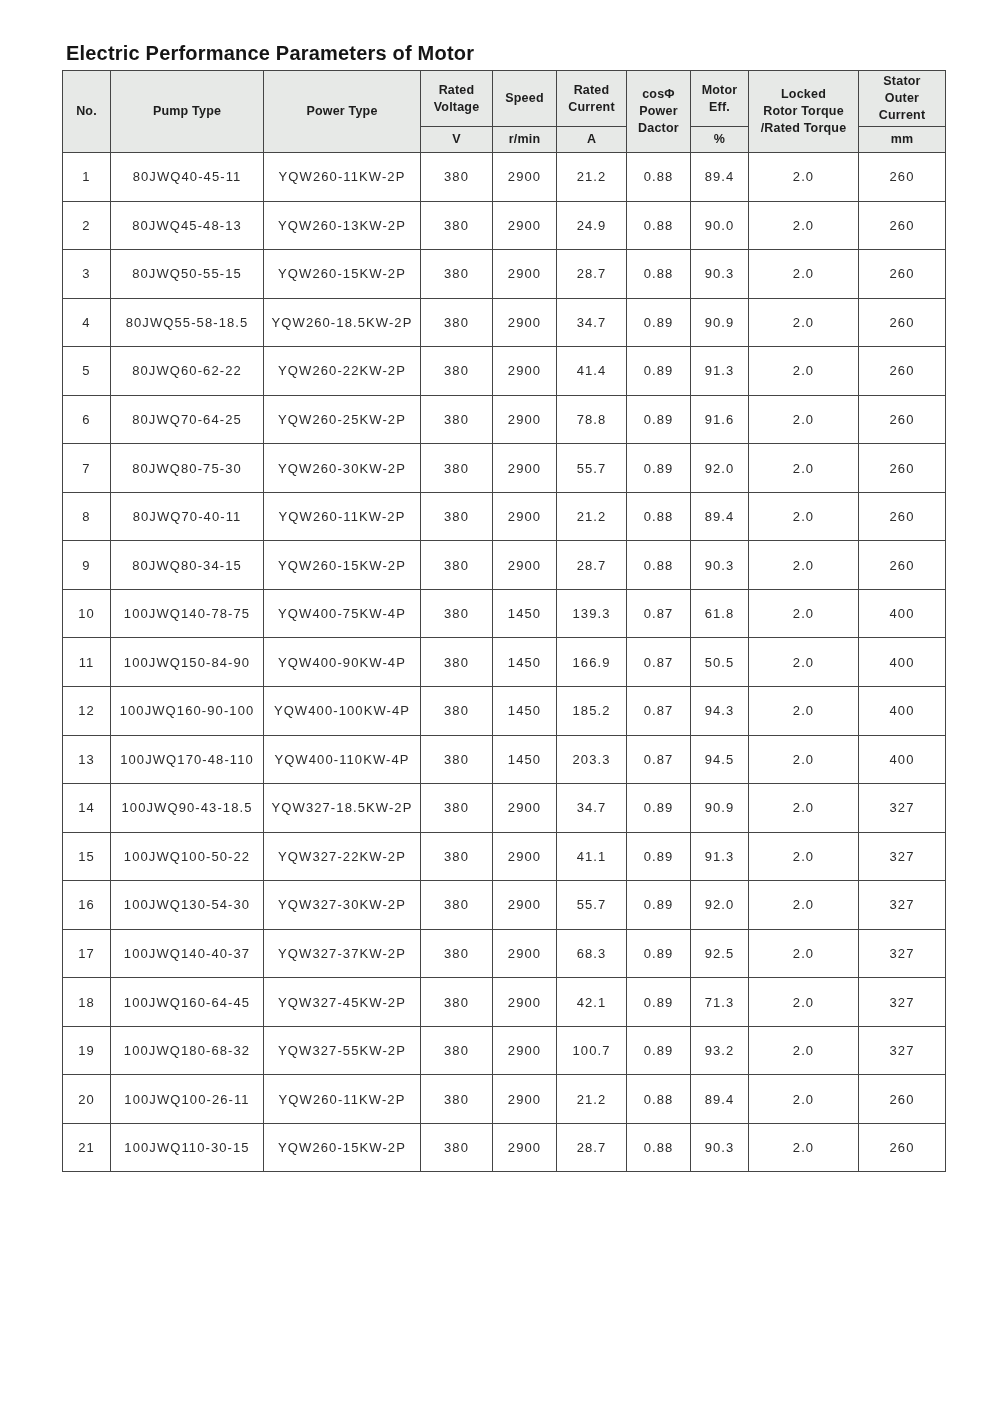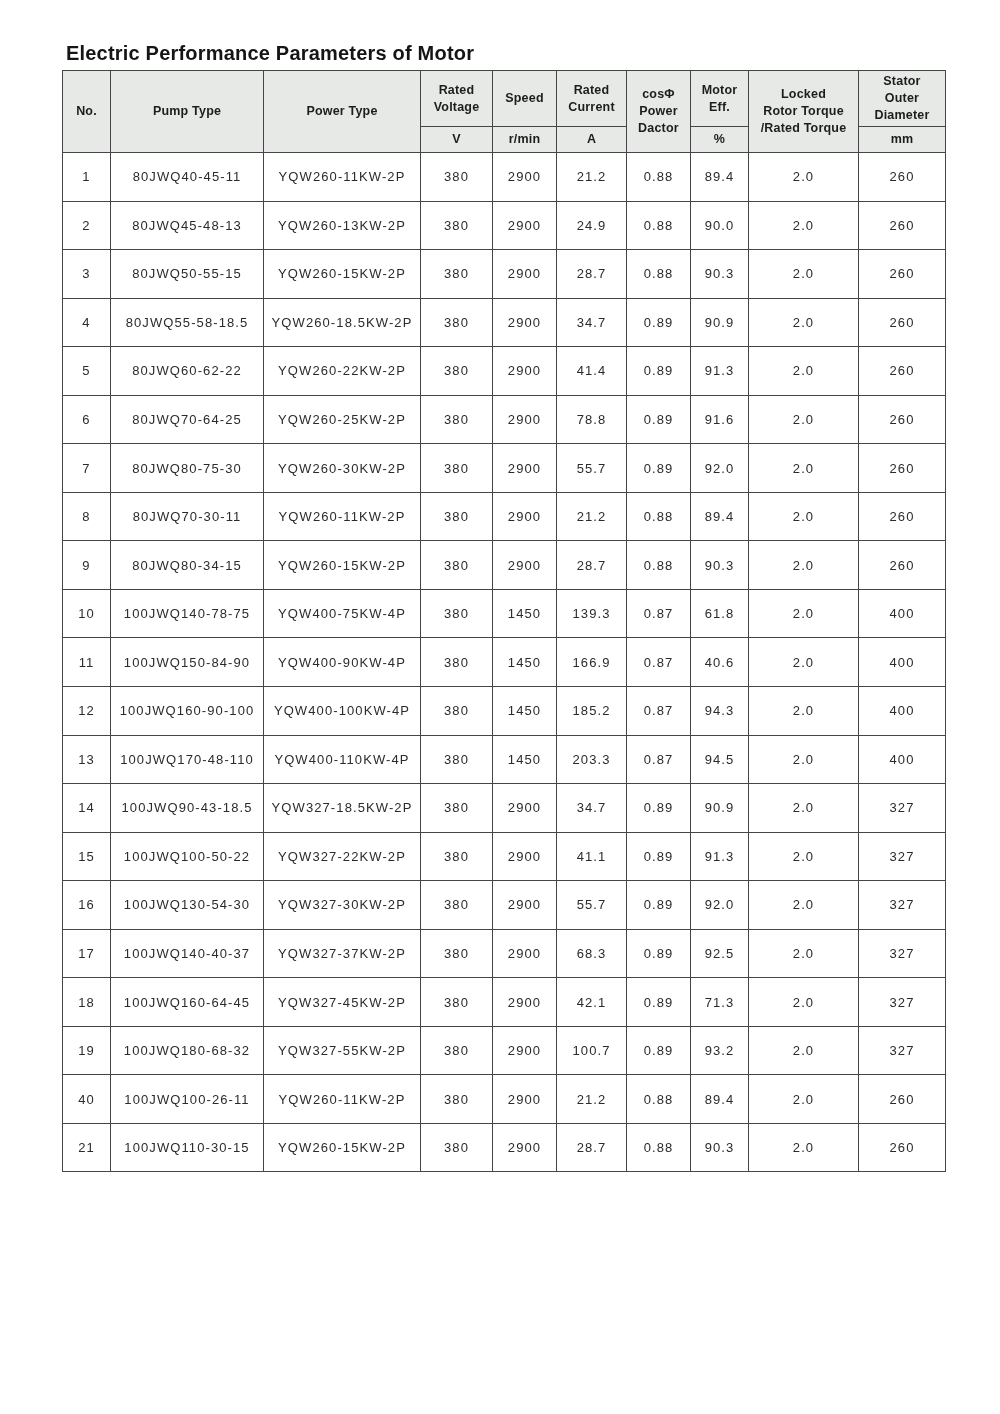--- a/index.html
+++ b/index.html
@@ -88,21 +88,21 @@
         <th rowspan="2">cosΦ
 Power
 Dactor</th>
         <th>Motor
 Eff.</th>
         <th rowspan="2">Locked
 Rotor Torque
 /Rated Torque</th>
         <th>Stator
 Outer
-Diameter</th>
+Current</th>
       </tr>
       <tr class="header-units">
         <th>V</th>
         <th>r/min</th>
         <th>A</th>
         <th>%</th>
         <th>mm</th>
       </tr>
     </thead>
     <tbody>
@@ -185,21 +185,21 @@
           <td>380</td>
           <td>2900</td>
           <td>55.7</td>
           <td>0.89</td>
           <td>92.0</td>
           <td>2.0</td>
           <td>260</td>
         </tr>
         <tr>
           <td>8</td>
-          <td>80JWQ70-30-11</td>
+          <td>80JWQ70-40-11</td>
           <td>YQW260-11KW-2P</td>
           <td>380</td>
           <td>2900</td>
           <td>21.2</td>
           <td>0.88</td>
           <td>89.4</td>
           <td>2.0</td>
           <td>260</td>
         </tr>
         <tr>
@@ -227,21 +227,21 @@
           <td>400</td>
         </tr>
         <tr>
           <td>11</td>
           <td>100JWQ150-84-90</td>
           <td>YQW400-90KW-4P</td>
           <td>380</td>
           <td>1450</td>
           <td>166.9</td>
           <td>0.87</td>
-          <td>40.6</td>
+          <td>50.5</td>
           <td>2.0</td>
           <td>400</td>
         </tr>
         <tr>
           <td>12</td>
           <td>100JWQ160-90-100</td>
           <td>YQW400-100KW-4P</td>
           <td>380</td>
           <td>1450</td>
           <td>185.2</td>
@@ -328,21 +328,21 @@
           <td>YQW327-55KW-2P</td>
           <td>380</td>
           <td>2900</td>
           <td>100.7</td>
           <td>0.89</td>
           <td>93.2</td>
           <td>2.0</td>
           <td>327</td>
         </tr>
         <tr>
-          <td>40</td>
+          <td>20</td>
           <td>100JWQ100-26-11</td>
           <td>YQW260-11KW-2P</td>
           <td>380</td>
           <td>2900</td>
           <td>21.2</td>
           <td>0.88</td>
           <td>89.4</td>
           <td>2.0</td>
           <td>260</td>
         </tr>

